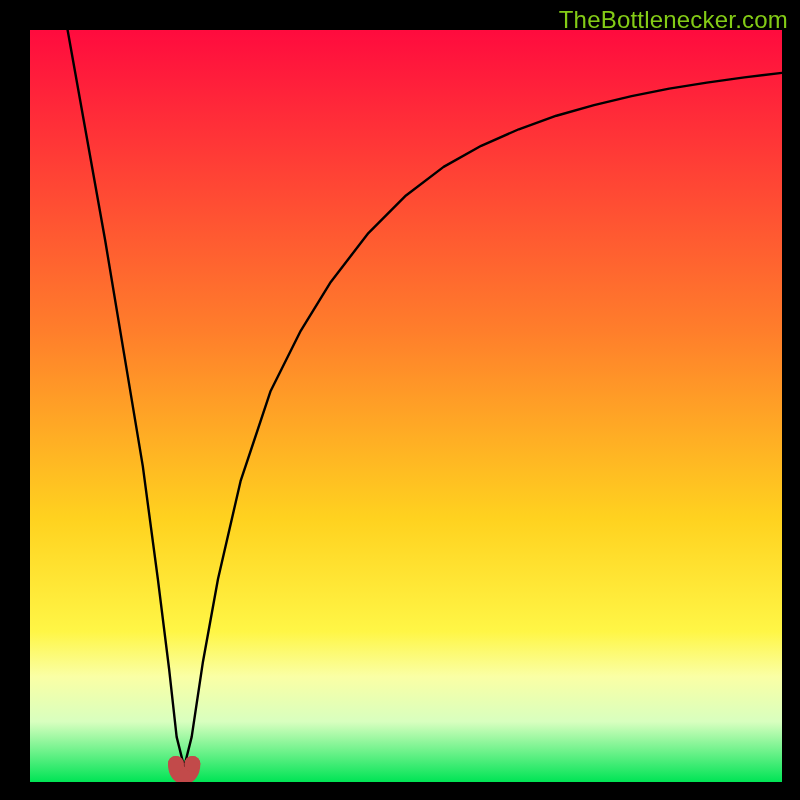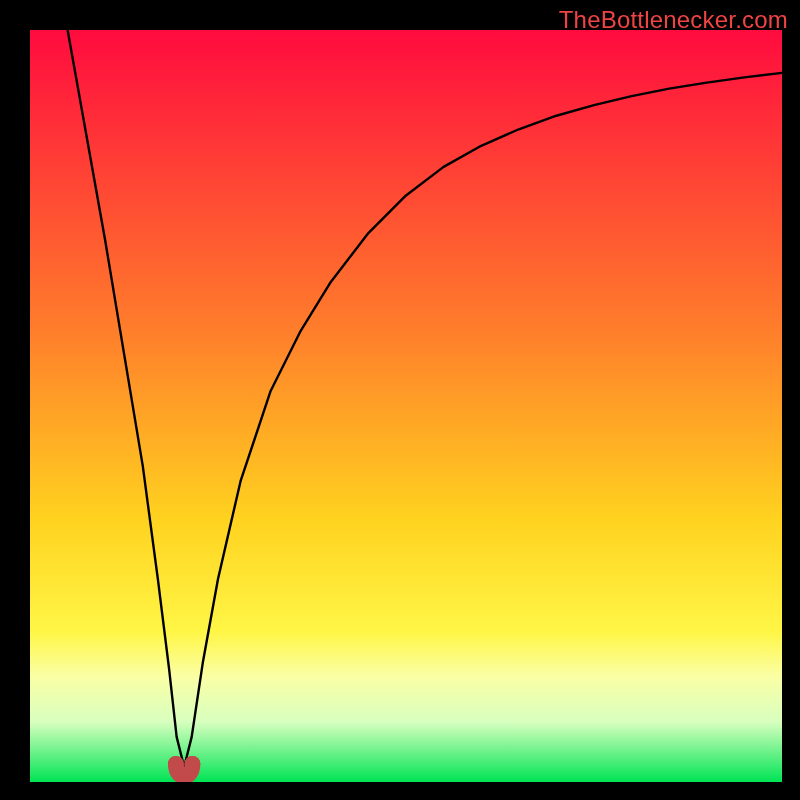--- a/index.html
+++ b/index.html
@@ -14,21 +14,21 @@
   .frame {
     position: absolute;
     background: #000;
     left: 0; top: 0;
     width: 800px; height: 800px;
   }
   .watermark {
     position: absolute;
     top: 6px;
     right: 12px;
-    color: #ef4444;
+    color: #84cc16;
     font-size: 24px;
     font-weight: 500;
     letter-spacing: 0.2px;
     z-index: 5;
   }
   .plot {
     position: absolute;
     left: 30px;
     top: 30px;
     width: 752px;

